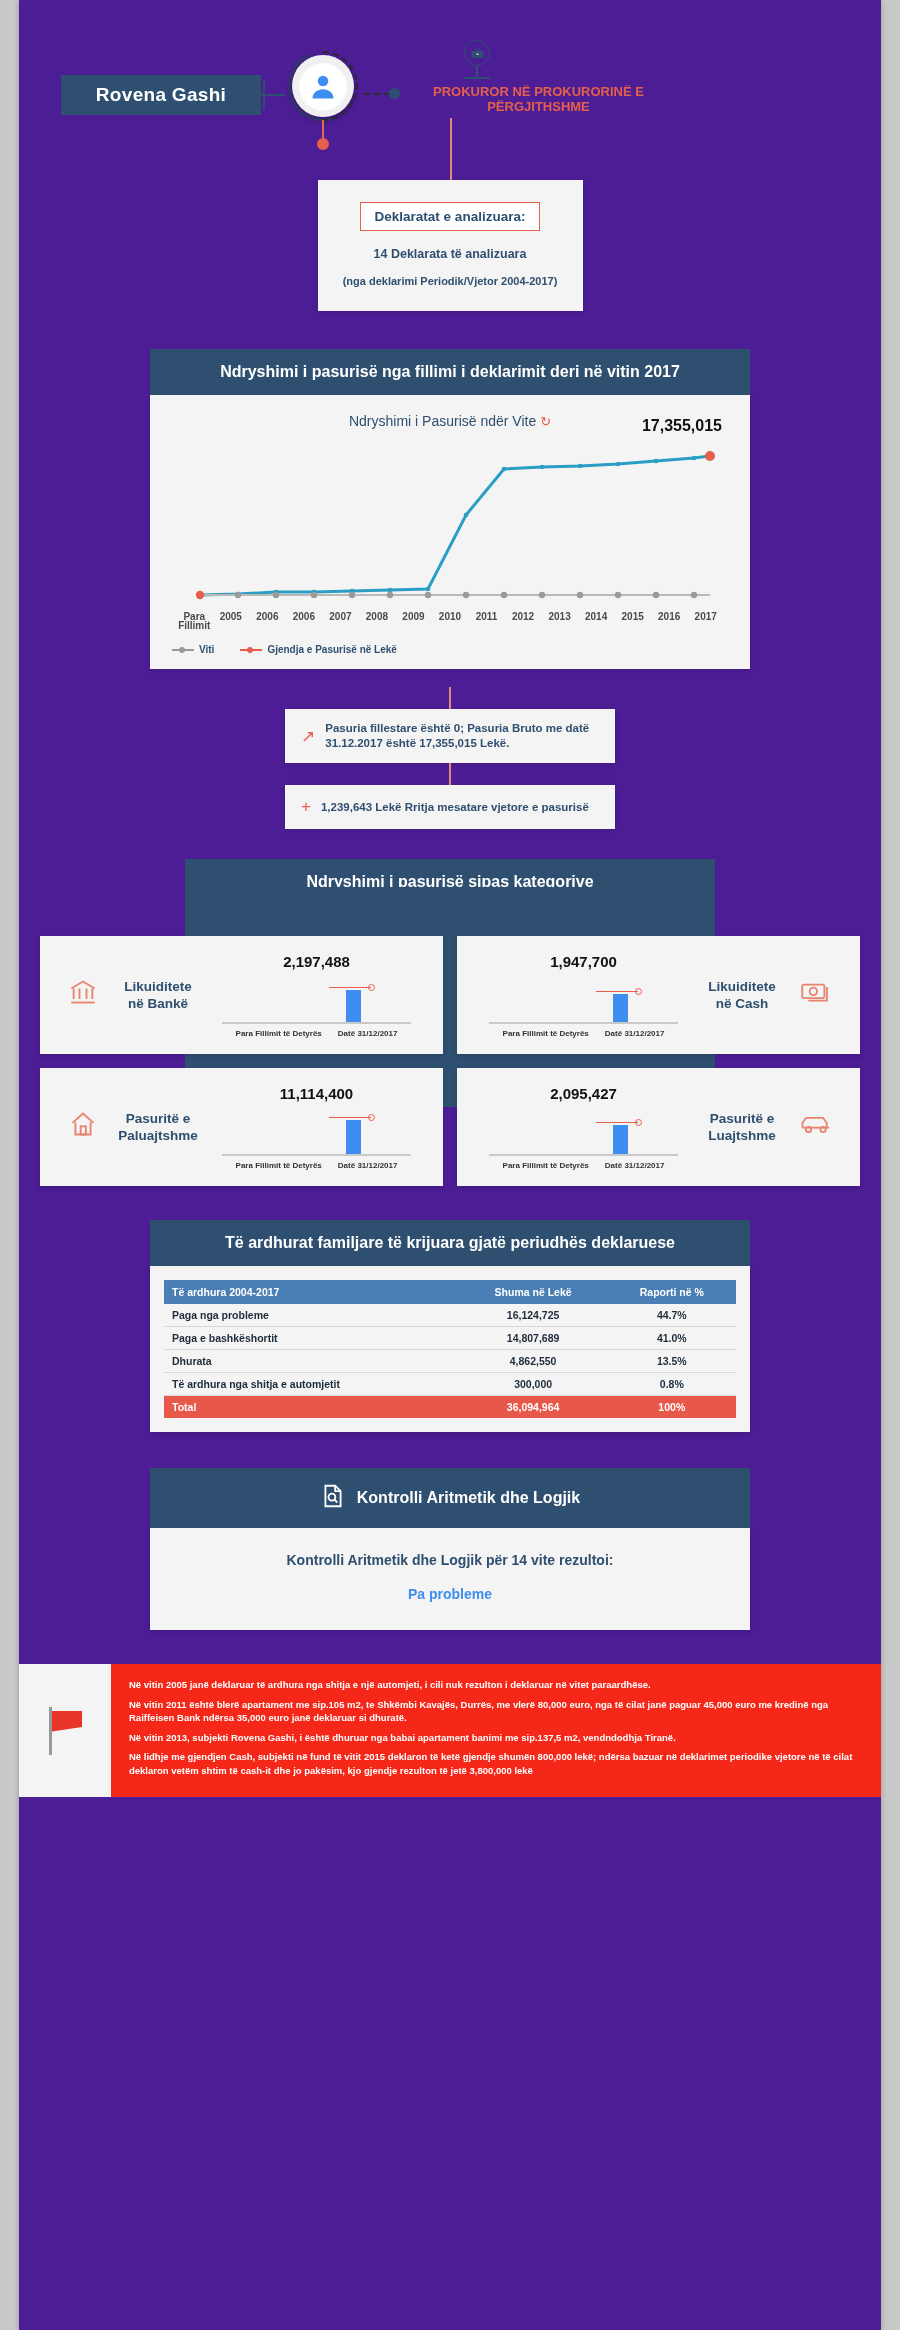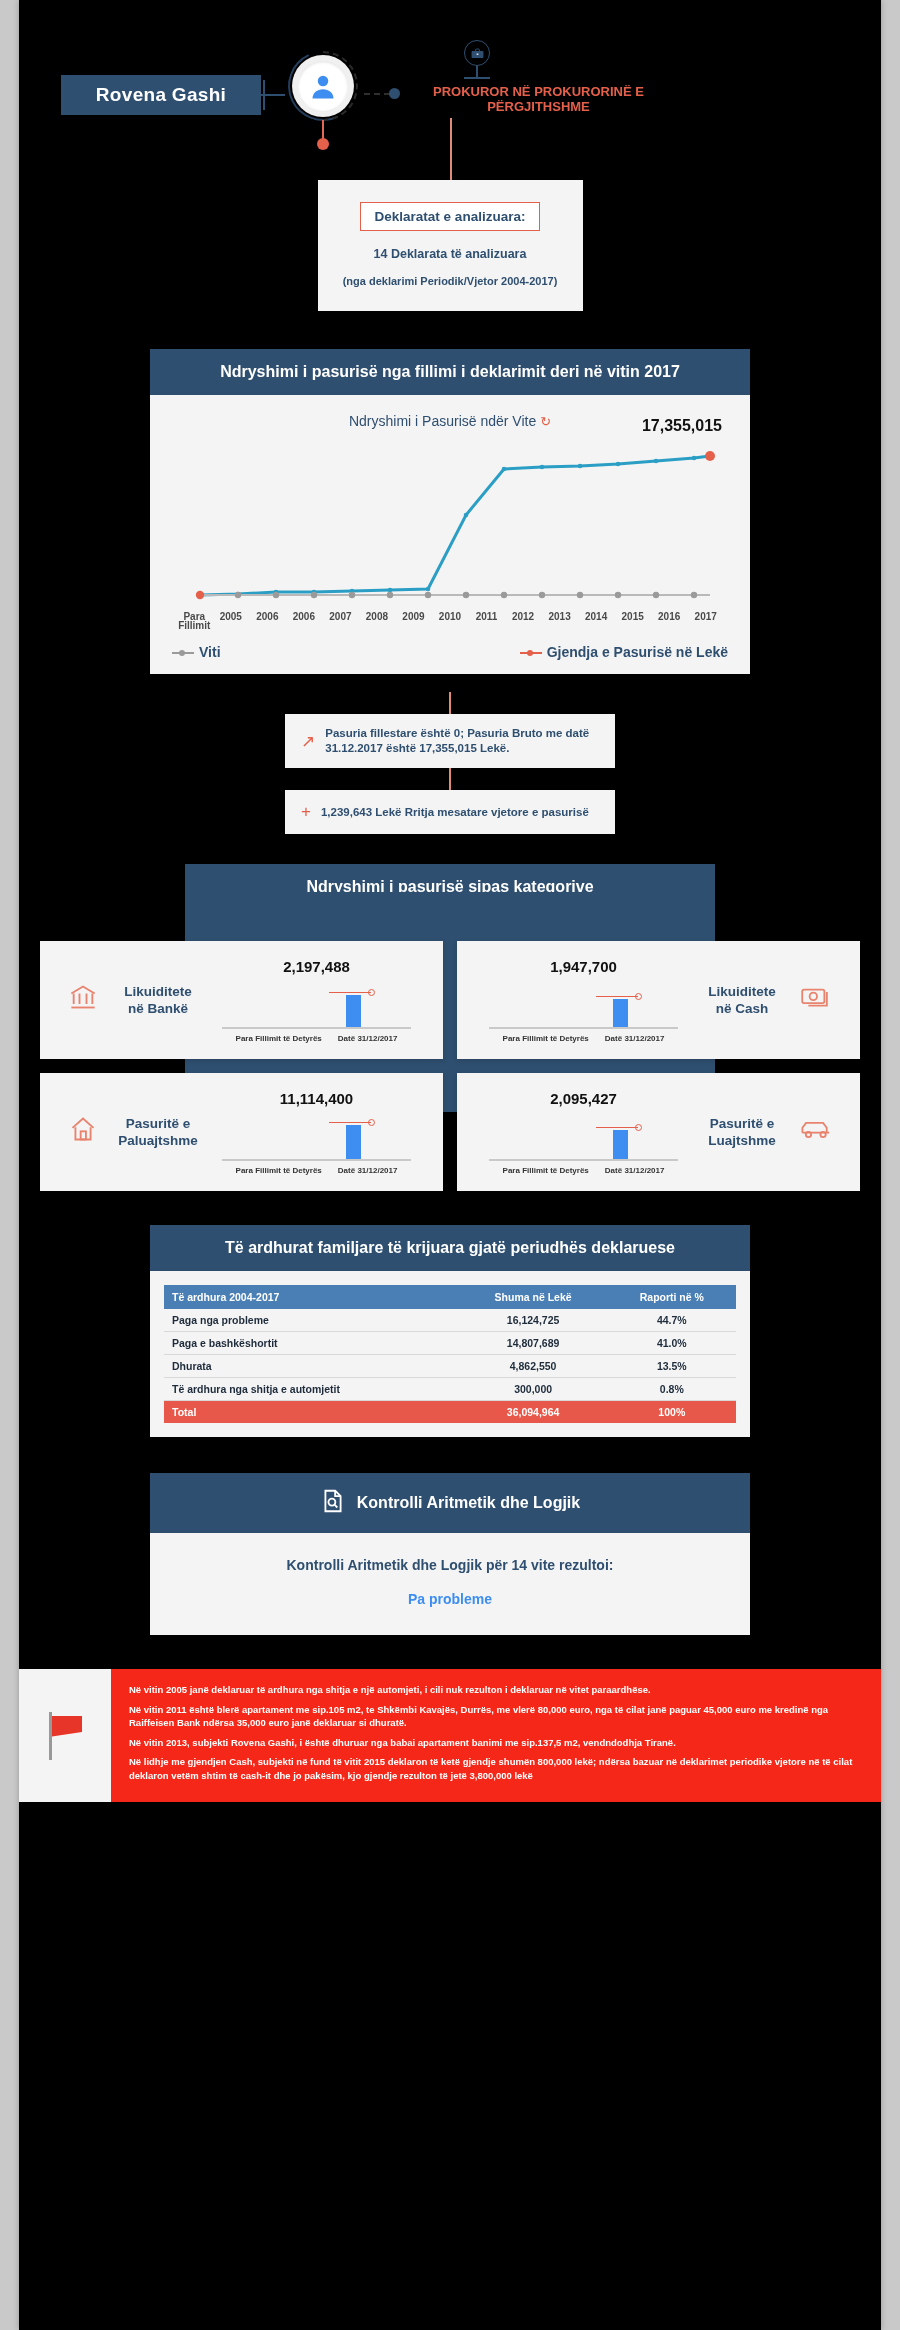--- a/index.html
+++ b/index.html
@@ -5,21 +5,21 @@
   * { box-sizing: border-box; margin:0; padding:0; }
   body {
     width:900px; height:2330px;
     background:#c9c9c9;
     font-family:"Liberation Sans", sans-serif;
     display:flex; justify-content:center;
   }
   .page {
     position:relative;
     width:862px; height:2330px;
-    background:#000000;
+    background:#4c1d95;
     box-shadow:0 0 6px rgba(0,0,0,.25);
     overflow:hidden;
   }
   
   .header { position:relative; height:180px; }
   .name-plate {
     position:absolute; left:42px; top:75px;
     width:200px; height:40px;
     background:#2f4f70;
     display:flex; align-items:center; justify-content:center;
@@ -88,21 +88,21 @@
   .chart-card { background:#f4f4f4; padding:18px 22px 14px; box-shadow:0 2px 5px rgba(0,0,0,.12); }
   .chart-heading { text-align:center; color:#2f4f70; font-size:14px; font-weight:normal; margin-bottom:4px; }
   .refresh-ico { color:#e4604a; font-size:13px; }
   .chart-value {
     position:absolute; right:6px; top:4px; color:#111; font-size:16px; font-weight:bold;
   }
   .plot { position:relative; height:175px; margin-top:6px; }
   .plot svg { display:block; }
   .xaxis { display:flex; margin-top:2px; padding:0 4px; }
   .xaxis div { flex:1; text-align:center; font-size:10px; color:#4a4a4a; font-weight:bold; line-height:9px; }
-  .legend { display:flex; justify-content:space-between; gap:26px; margin-top:14px; font-size:14px; color:#2f4f70; font-weight:bold; }
+  .legend { display:flex; justify-content:flex-start; gap:26px; margin-top:14px; font-size:10px; color:#2f4f70; font-weight:bold; }
   .legend span.k { display:inline-block; width:22px; height:2px; vertical-align:middle; margin-right:5px; position:relative; }
   .k.grey { background:#9a9a9a; }
   .k.red { background:#e4604a; }
   .k::after { content:''; position:absolute; left:7px; top:-2px; width:6px; height:6px; border-radius:50%; background:inherit; }
 
   
   .note {
     width:330px; margin:0 auto; background:#f4f4f4; box-shadow:0 2px 5px rgba(0,0,0,.12);
     display:flex; align-items:center; gap:10px; padding:12px 16px;
   }

